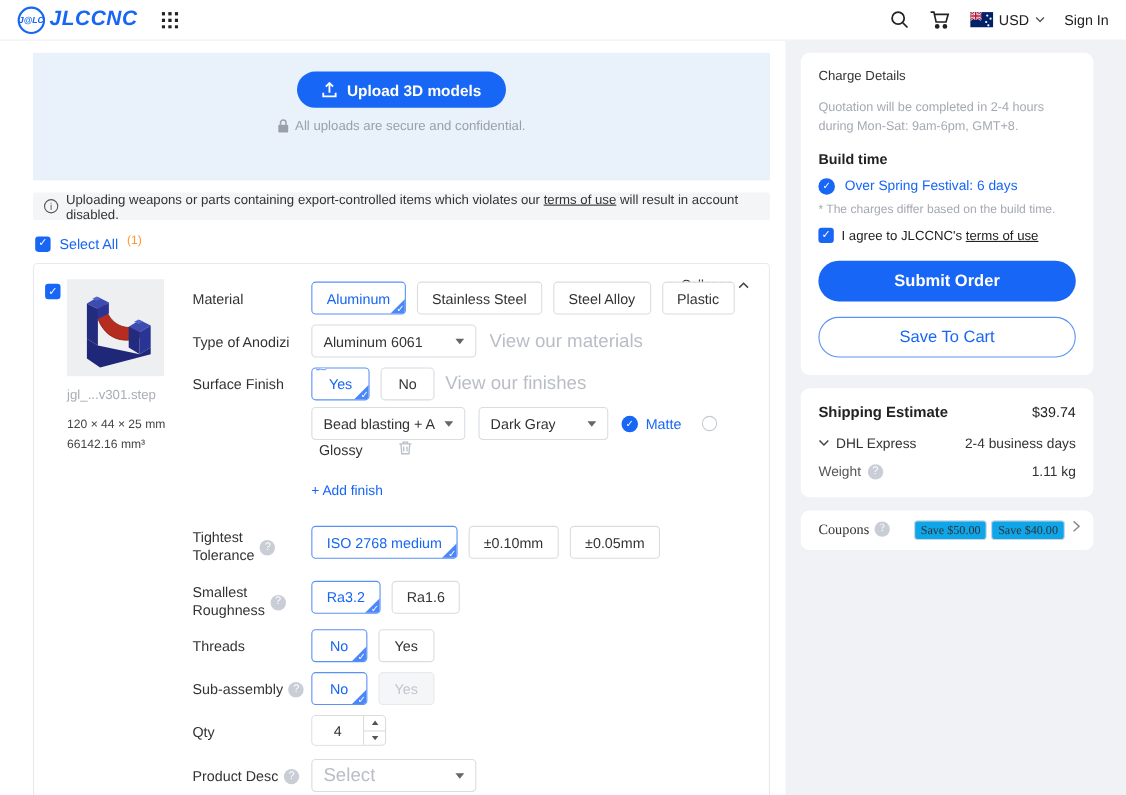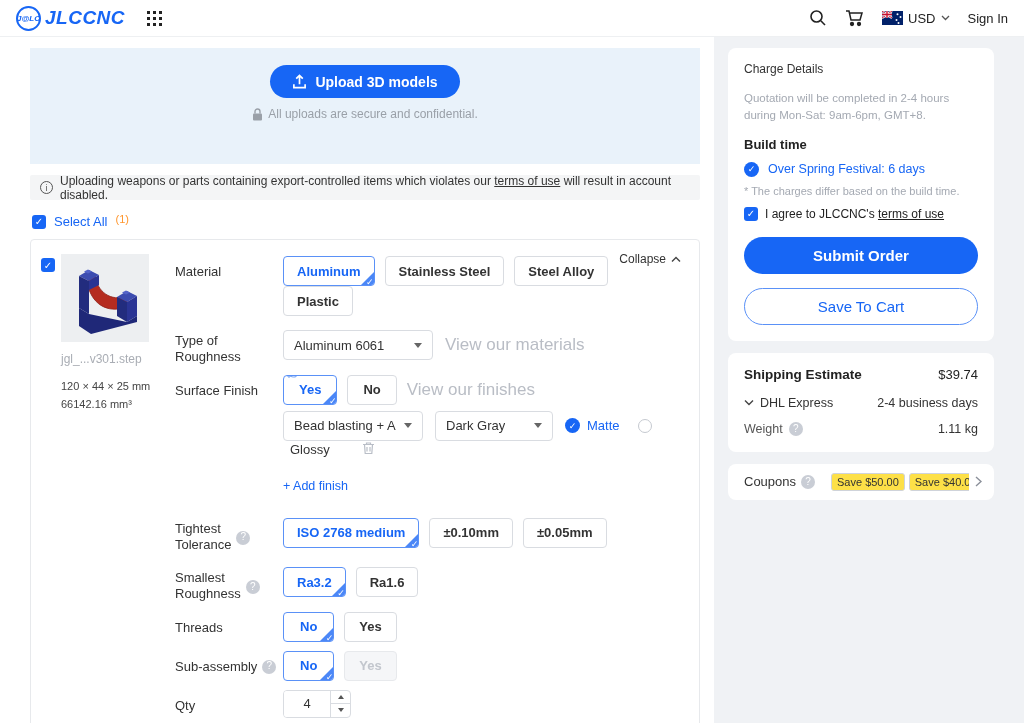--- a/index.html
+++ b/index.html
@@ -69,21 +69,21 @@
   .fname { margin-top:10px; font-size:12px; color:#a9adb4; }
   .dims { margin-top:12px; font-size:11px; color:#444; line-height:1.6; }
   .form-col { flex:1; padding-top:2px; }
   .frow { display:flex; margin-bottom:9px; }
   .flabel { width:108px; min-width:108px; font-size:13px; color:#333; padding-top:8px;
     display:flex; gap:5px; line-height:1.25; }
   .fctrl { display:flex; align-items:center; flex-wrap:wrap; }
 
   .chip { position:relative; display:inline-flex; align-items:center; justify-content:center;
     height:30px; padding:0 13px; margin-right:10px; border:1px solid #d9dce1; border-radius:4px;
-    background:#fff; font-size:13px; color:#333; cursor:pointer; overflow:hidden;font-weight:bold; }
+    background:#fff; font-size:13px; color:#333; cursor:pointer; overflow:hidden; }
   .chip.sel { border-color:#5a91f7; color:#1766f5; }
   .chip.sel::after { content:""; position:absolute; right:-1px; bottom:-1px;
     border-left:15px solid transparent; border-bottom:15px solid #4b87f7; }
   .chip.sel .tick { position:absolute; right:0px; bottom:-2px; color:#fff; font-size:9px; z-index:2; }
   .chip.dis { background:#f5f6f8; color:#c2c6cd; border-color:#e7e9ec; cursor:default; }
 
   .sel-box { display:inline-flex; align-items:center; justify-content:space-between;
     height:30px; border:1px solid #d9dce1; border-radius:4px; background:#fff;
     font-size:13px; color:#333; padding:0 10px; margin-right:12px; cursor:pointer; white-space:nowrap; }
   .sel-box .txt { overflow:hidden; text-overflow:clip; white-space:nowrap; }
@@ -124,25 +124,25 @@
   .btn-primary { width:100%; height:37px; background:#1766f5; border:none; border-radius:19px;
     color:#fff; font-size:15px; font-weight:bold; cursor:pointer; margin-bottom:14px; font-family:inherit; }
   .btn-outline { width:100%; height:37px; background:#fff; border:1px solid #5a91f7; border-radius:19px;
     color:#1766f5; font-size:15px; font-weight:normal; cursor:pointer; margin-bottom:2px; font-family:inherit; }
   .ship-head { display:flex; justify-content:space-between; margin-bottom:14px; }
   .ship-head .l { font-size:13.5px; font-weight:bold; color:#222; }
   .ship-head .r { font-size:13px; color:#222; }
   .ship-row { display:flex; justify-content:space-between; align-items:center; margin-bottom:12px; }
   .ship-row .l { font-size:12.5px; color:#333; display:flex; align-items:center; gap:6px; }
   .ship-row .r { font-size:12.5px; color:#333; }
-  .coupon-card { display:flex; align-items:center; padding:9px 12px 9px 16px; }
+  .coupon-card { display:flex; align-items:flex-start; padding:9px 12px 9px 16px;font-family:Liberation Serif, serif; }
   .coupon-lbl { font-size:13px; color:#333; display:flex; align-items:center; gap:5px; }
   .coupon-chips { margin-left:auto; display:flex; gap:4px; width:138px; overflow:hidden; }
   .coupon-chip { border:1px solid #cfd3da; border-radius:3px; font-size:11px; color:#333;
-    padding:2px 5px; white-space:nowrap; background:#fde047; cursor:pointer; }
+    padding:2px 5px; white-space:nowrap; background:#0ea5e9; cursor:pointer; }
   .coupon-next { margin-left:6px; cursor:pointer; display:flex; align-items:center; }
 </style>
 </head>
 <body>
 
 <header class="hdr">
   <div class="hdr-left">
     <div class="logo">
       <span class="logo-badge">J@LC</span>
       <span class="logo-text">JLCCNC</span>
@@ -276,21 +276,21 @@
                   <span class="tick">✓</span>
               </span>
               <span class="chip">Stainless Steel</span>
               <span class="chip">Steel Alloy</span>
               <span class="chip">Plastic</span>
             </div>
           </div>
 
           <div class="frow">
             <div class="flabel">
-                <span>Type of Roughness</span>
+                <span>Type of Anodizi</span>
               </div>
             <div class="fctrl">
               <span class="sel-box" style="width:150px">
                 <span class="txt">Aluminum 6061</span>
                 <span class="caret"></span>
               </span>
               <span class="ghost">View our materials</span>
             </div>
           </div>
 

